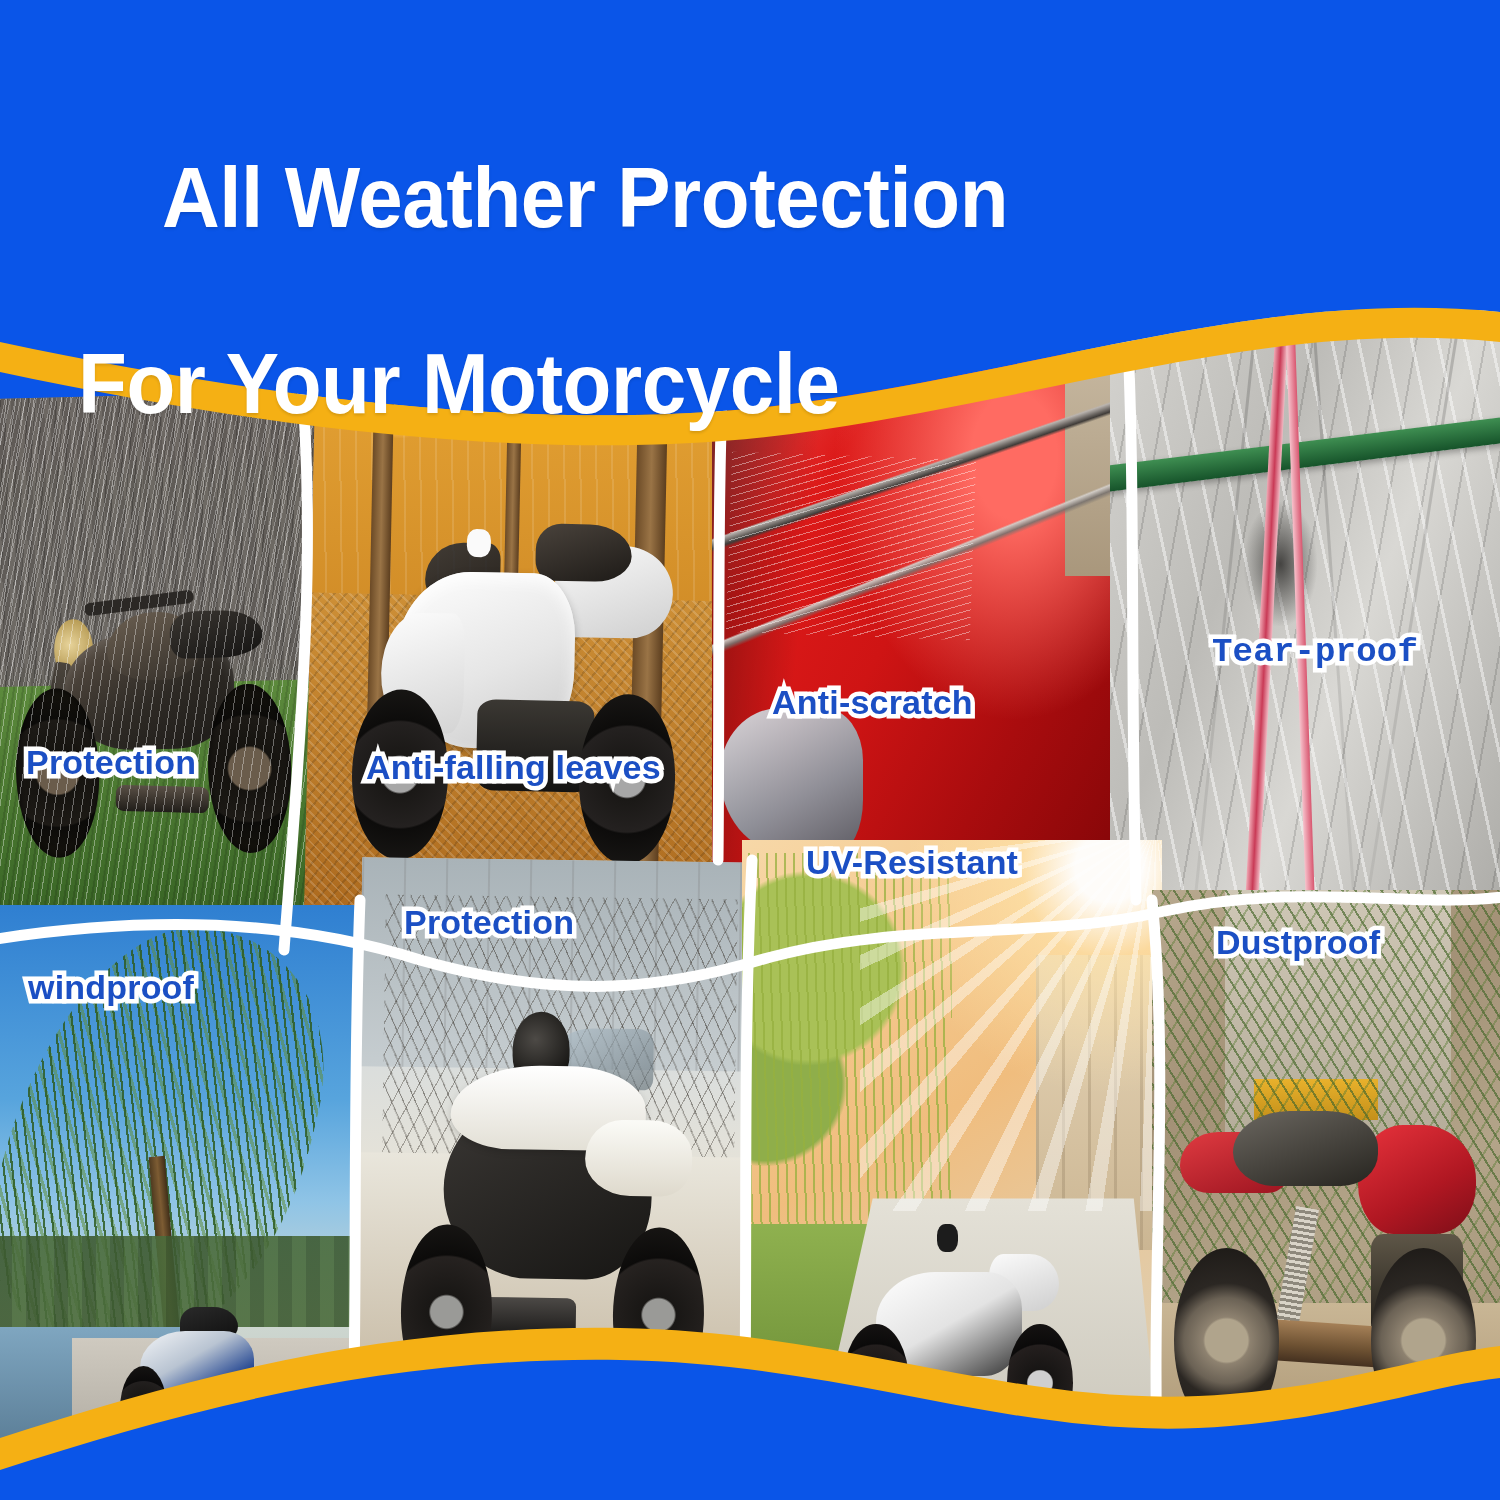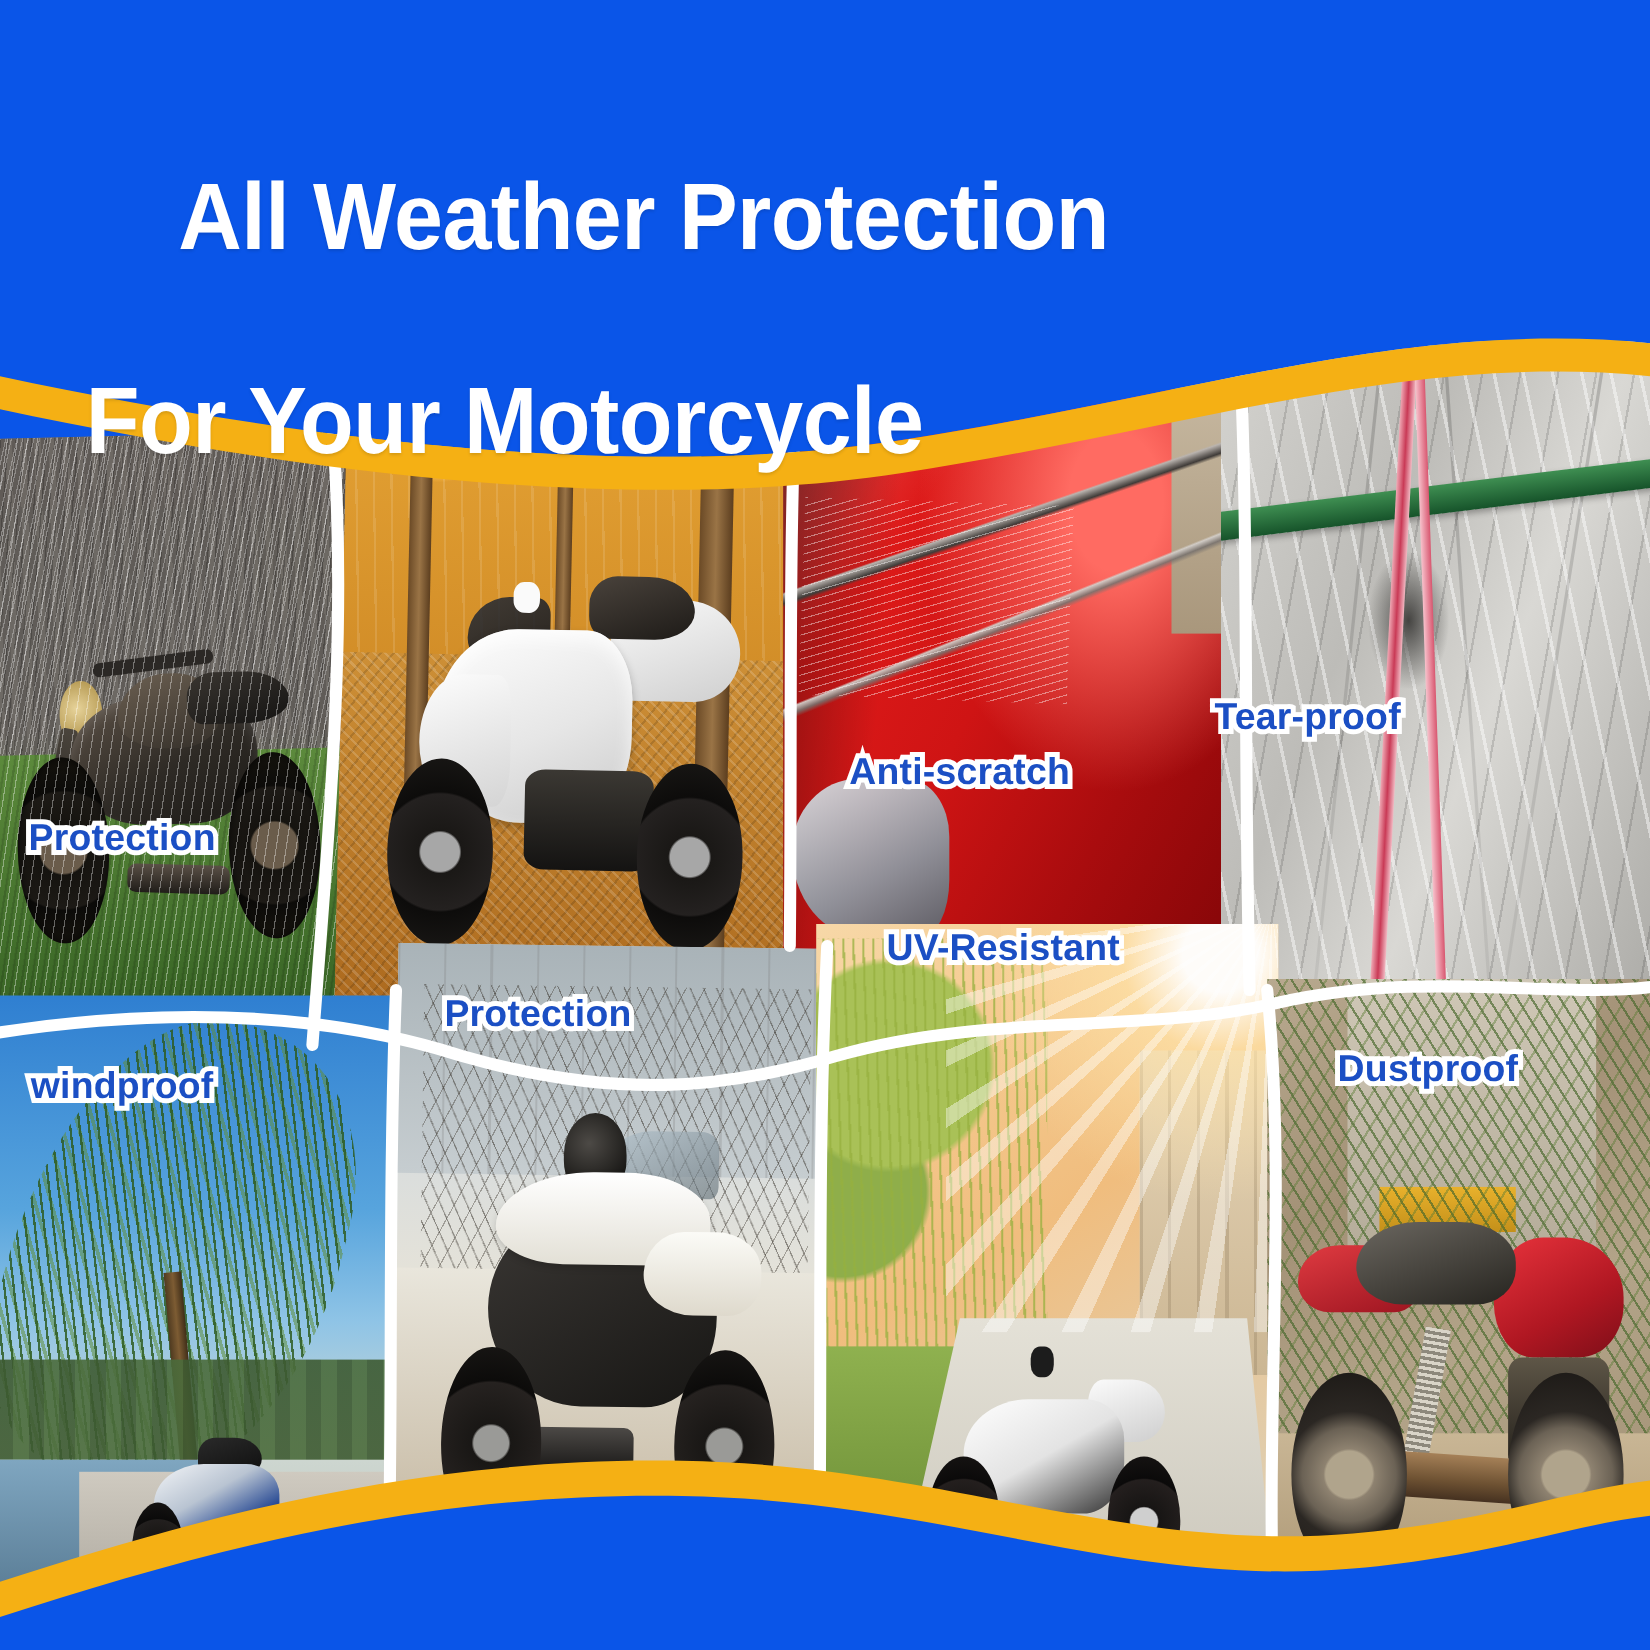--- a/index.html
+++ b/index.html
@@ -656,26 +656,27 @@
         <path d="M726,0 C716,180 720,360 718,560"></path>
         <path d="M1126,0 C1136,180 1130,360 1136,600"></path>
         <path d="M-10,640 C180,610 320,628 420,660 C560,700 660,690 760,660 C900,620 1040,640 1160,612 C1300,580 1420,610 1510,596"></path>
         <path d="M360,600 C352,800 358,1000 352,1175"></path>
         <path d="M752,560 C742,760 748,960 744,1175"></path>
         <path d="M1152,600 C1170,780 1150,980 1158,1180"></path>
       </g>
     </svg>
 
     <div class="chip" style="left:26px;  top:443px;">Protection</div>
+    <div class="chip" style="left:366px; top:448px;">Anti-falling leaves</div>
     <div class="chip" style="left:772px; top:383px;">Anti-scratch</div>
-    <div class="chip" style="left:1104px;top:333px;">Tear-proof</div>
+    <div class="chip" style="left:1212px;top:333px;font-family:Liberation Mono, monospace;">Tear-proof</div>
     <div class="chip" style="left:28px;  top:668px;">windproof</div>
     <div class="chip" style="left:404px; top:603px;">Protection</div>
     <div class="chip" style="left:806px; top:543px;">UV-Resistant</div>
-    <div class="chip" style="left:1216px;top:653px;">Dustproof</div>
+    <div class="chip" style="left:1216px;top:623px;">Dustproof</div>
   </div>
 
   <svg class="wave-top" viewBox="0 0 1500 200" preserveAspectRatio="none">
     <path d="M0,0 L1500,0 L1500,62 C1280,40 1080,110 820,150 C600,184 320,160 0,92 Z" fill="#0a55e8"></path>
     <path d="M0,92 C320,160 600,184 820,150 C1080,110 1280,40 1500,62 L1500,92 C1280,70 1080,140 820,180 C600,214 320,190 0,122 Z" fill="#f5b014"></path>
   </svg>
   <div class="header-band" style="height:252px;"></div>
 
   <div class="headline">
     <span>All Weather Protection</span>

